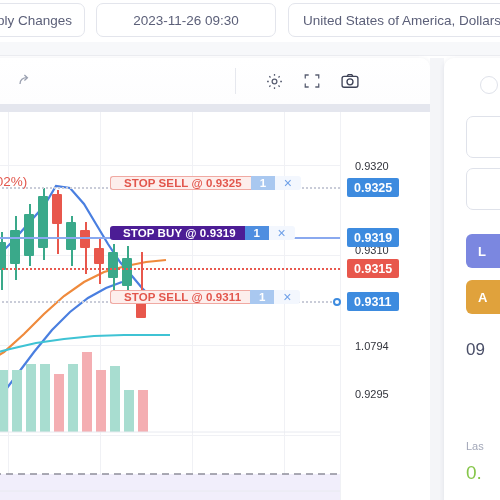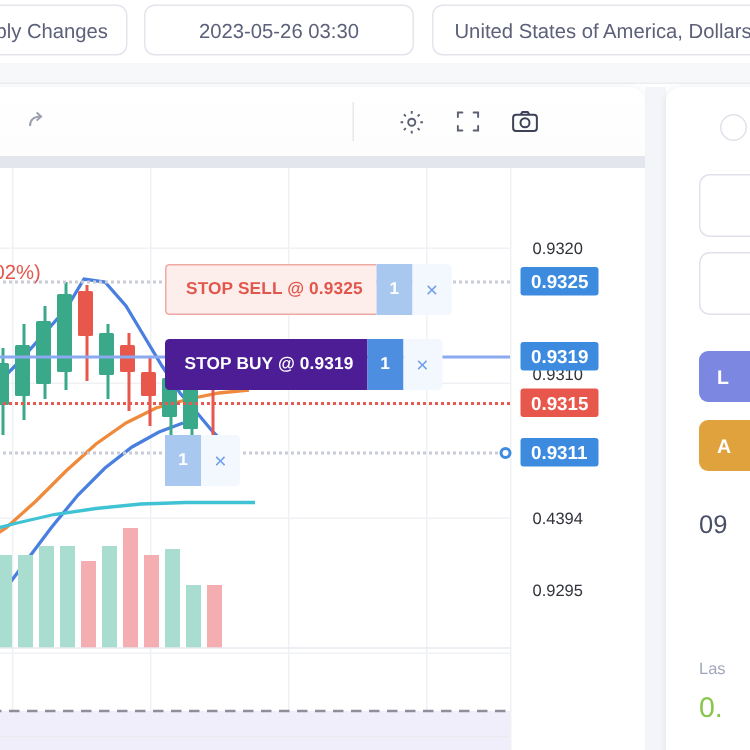--- a/index.html
+++ b/index.html
@@ -78,21 +78,21 @@
   #overlays, #volsvg, #rsisvg { position: absolute; left: 0; top: 0; }
 
   
   .hline { position: absolute; height: 0; }
   .hline.dotted-red { border-top: 2px dotted #e8594f; }
   .hline.dotted-gray { border-top: 2px dotted #c9ccd8; }
   .hline.solid-blue { border-top: 2px solid #8aa9ef; }
 
   
   .ordertag {
-    position: absolute; display: flex; align-items: stretch; height: 34px;
+    position: absolute; display: flex; align-items: stretch; height: 14px;
     font-size: 11.5px; font-weight: bold; z-index: 6;
   }
   .ordertag .lbl {
     display: flex; align-items: center; padding: 0 9px 0 4px;
     border-radius: 3px 0 0 3px; white-space: nowrap; letter-spacing: .1px;
   }
   .ordertag .bar { width: 3px; border-radius: 1px; margin-right: 6px; }
   .ordertag .qty {
     width: 24px; display: flex; align-items: center; justify-content: center;
     color: #fff; font-weight: bold; font-size: 11.5px;
@@ -170,21 +170,21 @@
     background: #f4f5f8;
   }
 </style>
 </head>
 <body>
 
 <div id="root">
 
   <div class="topbar">
     <div class="field" id="f-apply">Apply Changes</div>
-    <div class="field" id="f-date">2023-05-26 03:30</div>
+    <div class="field" id="f-date">2023-11-26 09:30</div>
     <div class="field" id="f-ccy">United States of America, Dollars ,</div>
   </div>
   <div class="topdivider"></div>
 
   <div class="chartcard">
 
     <div class="charttools">
       <div class="tool" id="t-undo">
         
       </div>
@@ -313,20 +313,24 @@
       <div class="ordertag tag-buy" style="left:140px;top:114px">
         <div class="lbl">
           <span class="bar"></span>
           <span>STOP BUY @ 0.9319</span>
         </div>
         <div class="qty">1</div>
         <div class="xbtn">×</div>
       </div>
 
       <div class="ordertag tag-sell" style="left:140px;top:178px">
+        <div class="lbl">
+          <span class="bar"></span>
+          <span>STOP SELL @ 0.9311</span>
+        </div>
         <div class="qty">1</div>
         <div class="xbtn">×</div>
       </div>
 
       <div class="circlemarker" style="left:363px;top:186px"></div>
 
       <svg id="volsvg" width="370" height="398">
         <rect x="0" y="246" width="10" height="74" fill="#a8ddd0"></rect>
         <rect x="14" y="252" width="10" height="68" fill="#f4aeb2"></rect>
         <rect x="28" y="258" width="10" height="62" fill="#a8ddd0"></rect>
@@ -353,21 +357,21 @@
                  L80,458 L86,466 L92,470 L100,466 L106,465 L112,472 L'" fill="none" stroke="#8a6fc4" stroke-width="2"></path>
         <path d="M-4,437 L10,436 L24,428 L38,420 L46,417 L53,432 L60,441 L68,452 L74,457
                  L80,472 L86,478 L92,476 L100,474 L107,482 L112,498" fill="none" stroke="#8a6fc4" stroke-width="2"></path>
       </svg>
     </div>
 
     <div class="axis">
       <div class="tick" style="top:48px">0.9320</div>
       <div class="tick" style="top:132px">0.9310</div>
       <div class="tick" style="top:180px">0.9305</div>
-      <div class="tick" style="top:228px">0.4394</div>
+      <div class="tick" style="top:228px">1.0794</div>
       <div class="tick" style="top:276px">0.9295</div>
 
       <div class="pricebadge pb-blue" style="top:66px">0.9325</div>
       <div class="pricebadge pb-blue" style="top:116px">0.9319</div>
       <div class="pricebadge pb-red" style="top:147px">0.9315</div>
       <div class="pricebadge pb-blue" style="top:180px">0.9311</div>
     </div>
   </div>
 
   <div class="outergray"></div>

